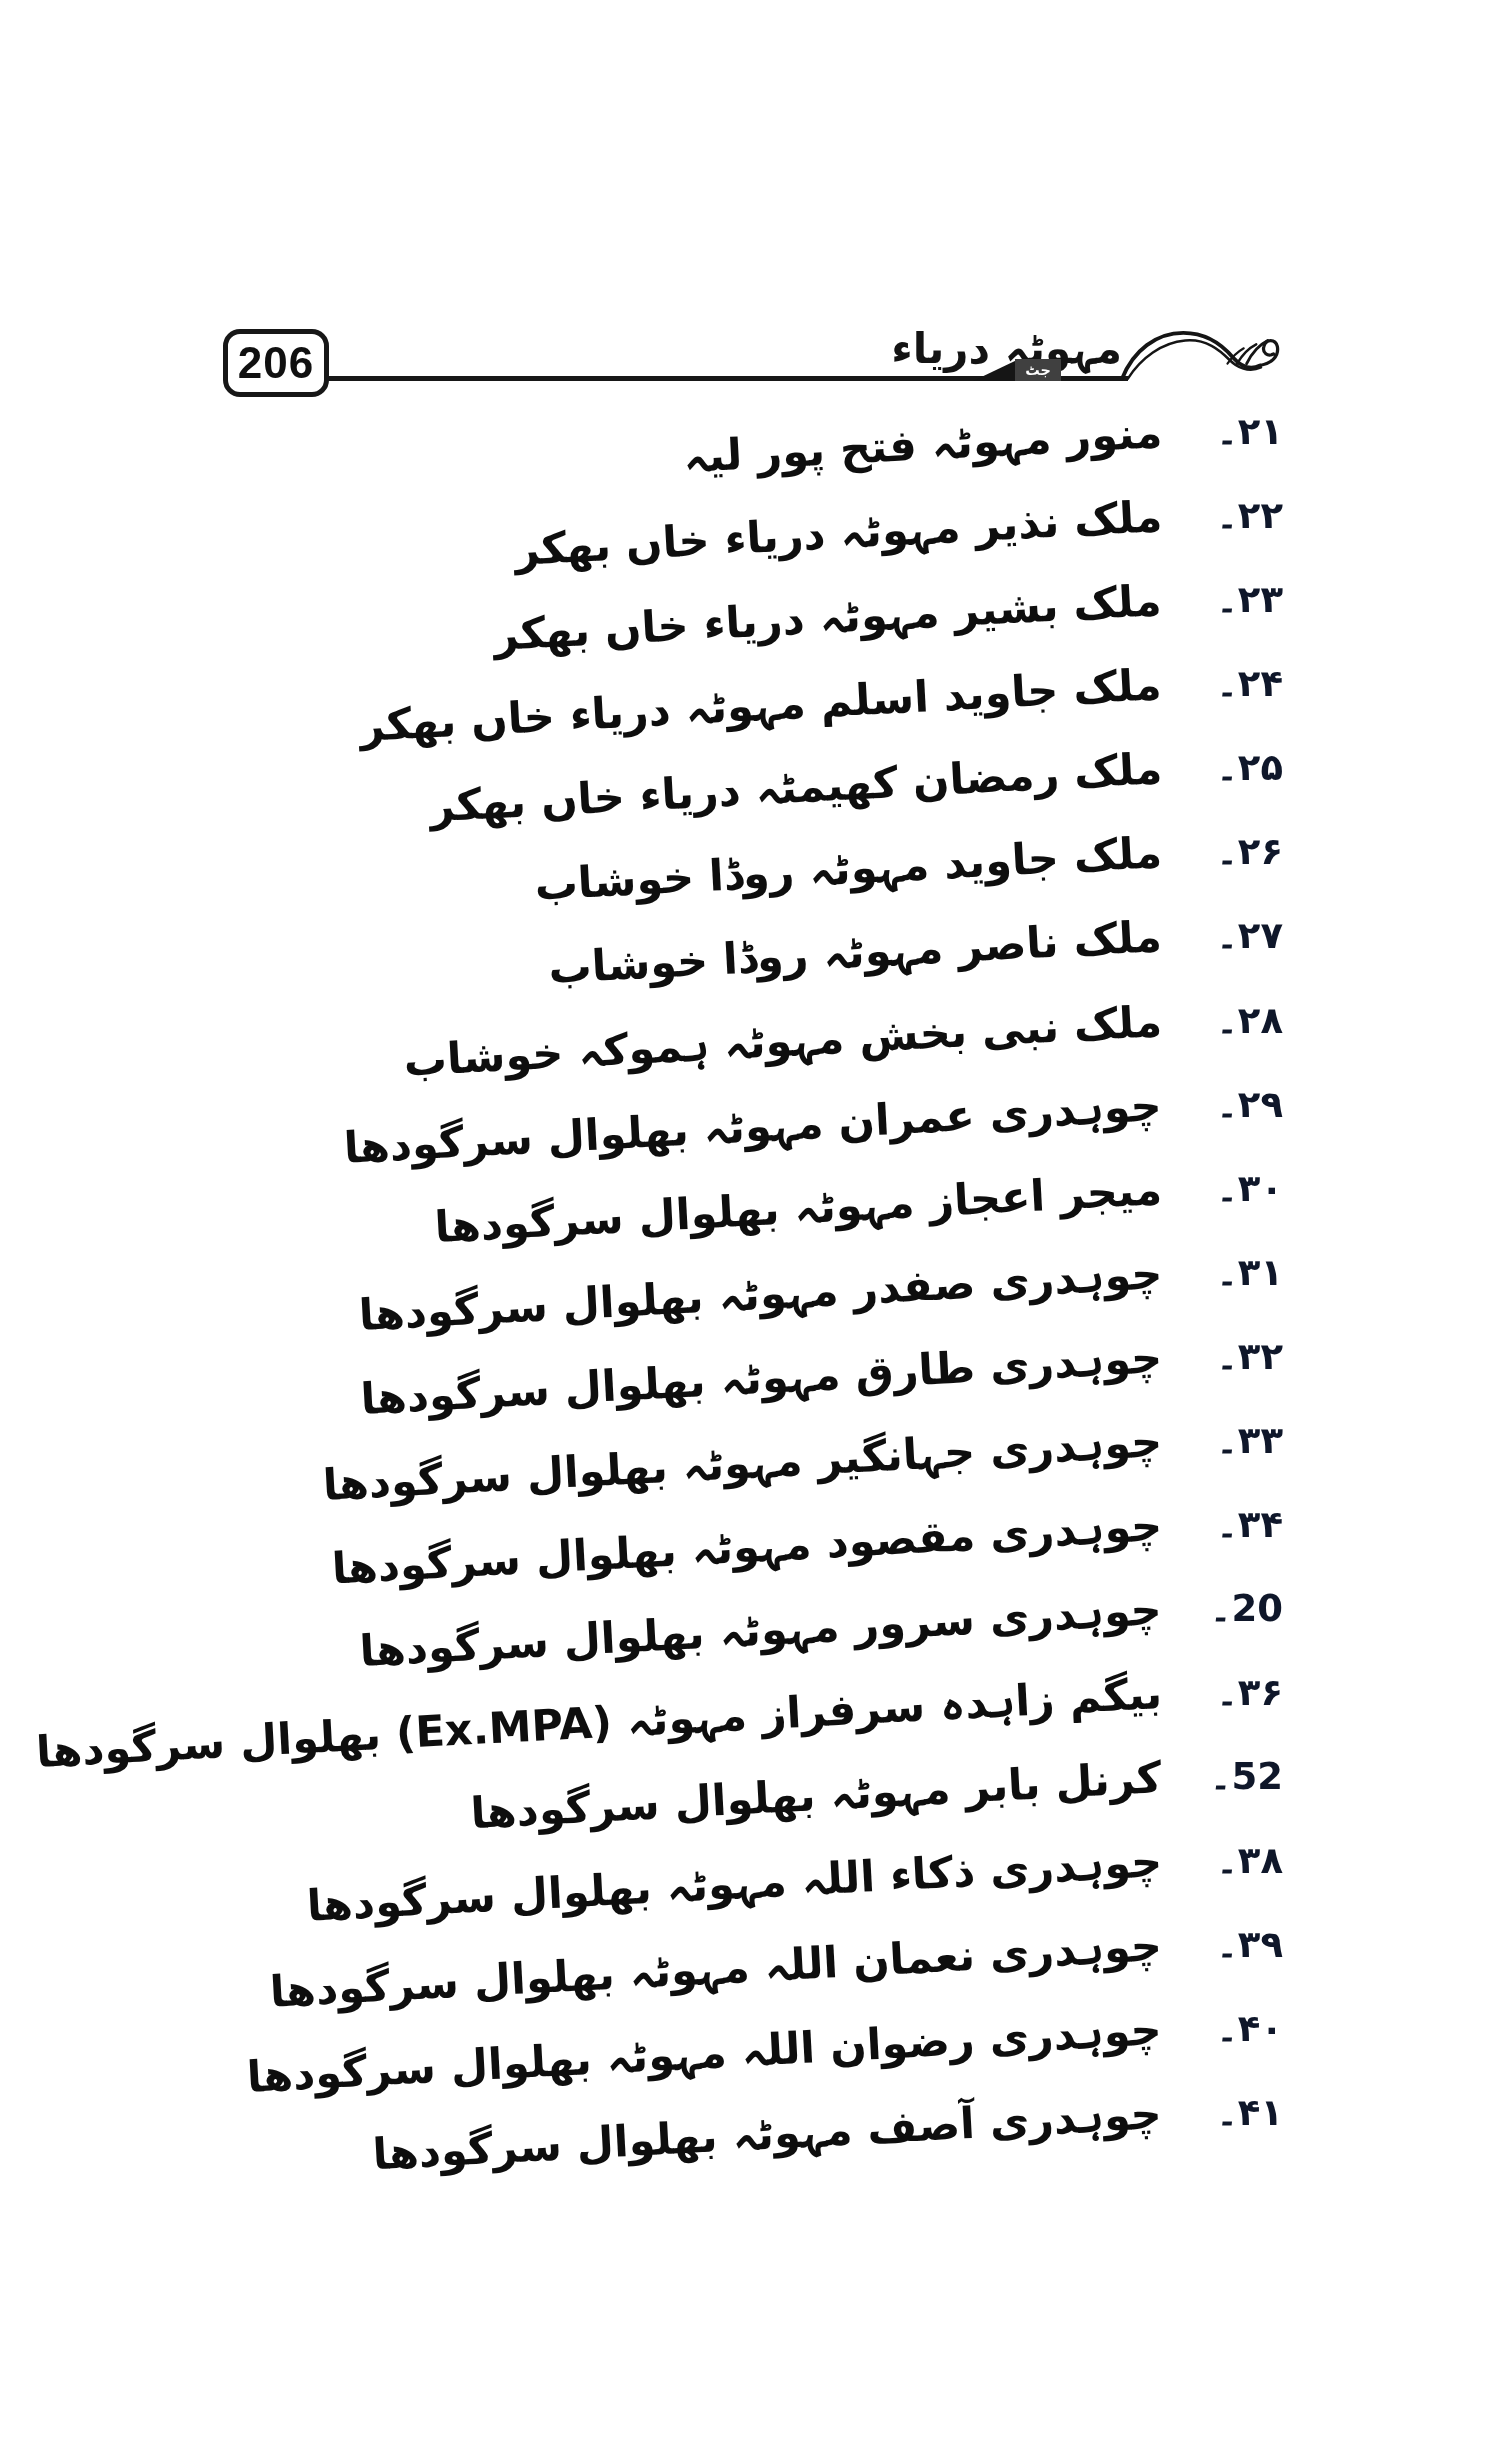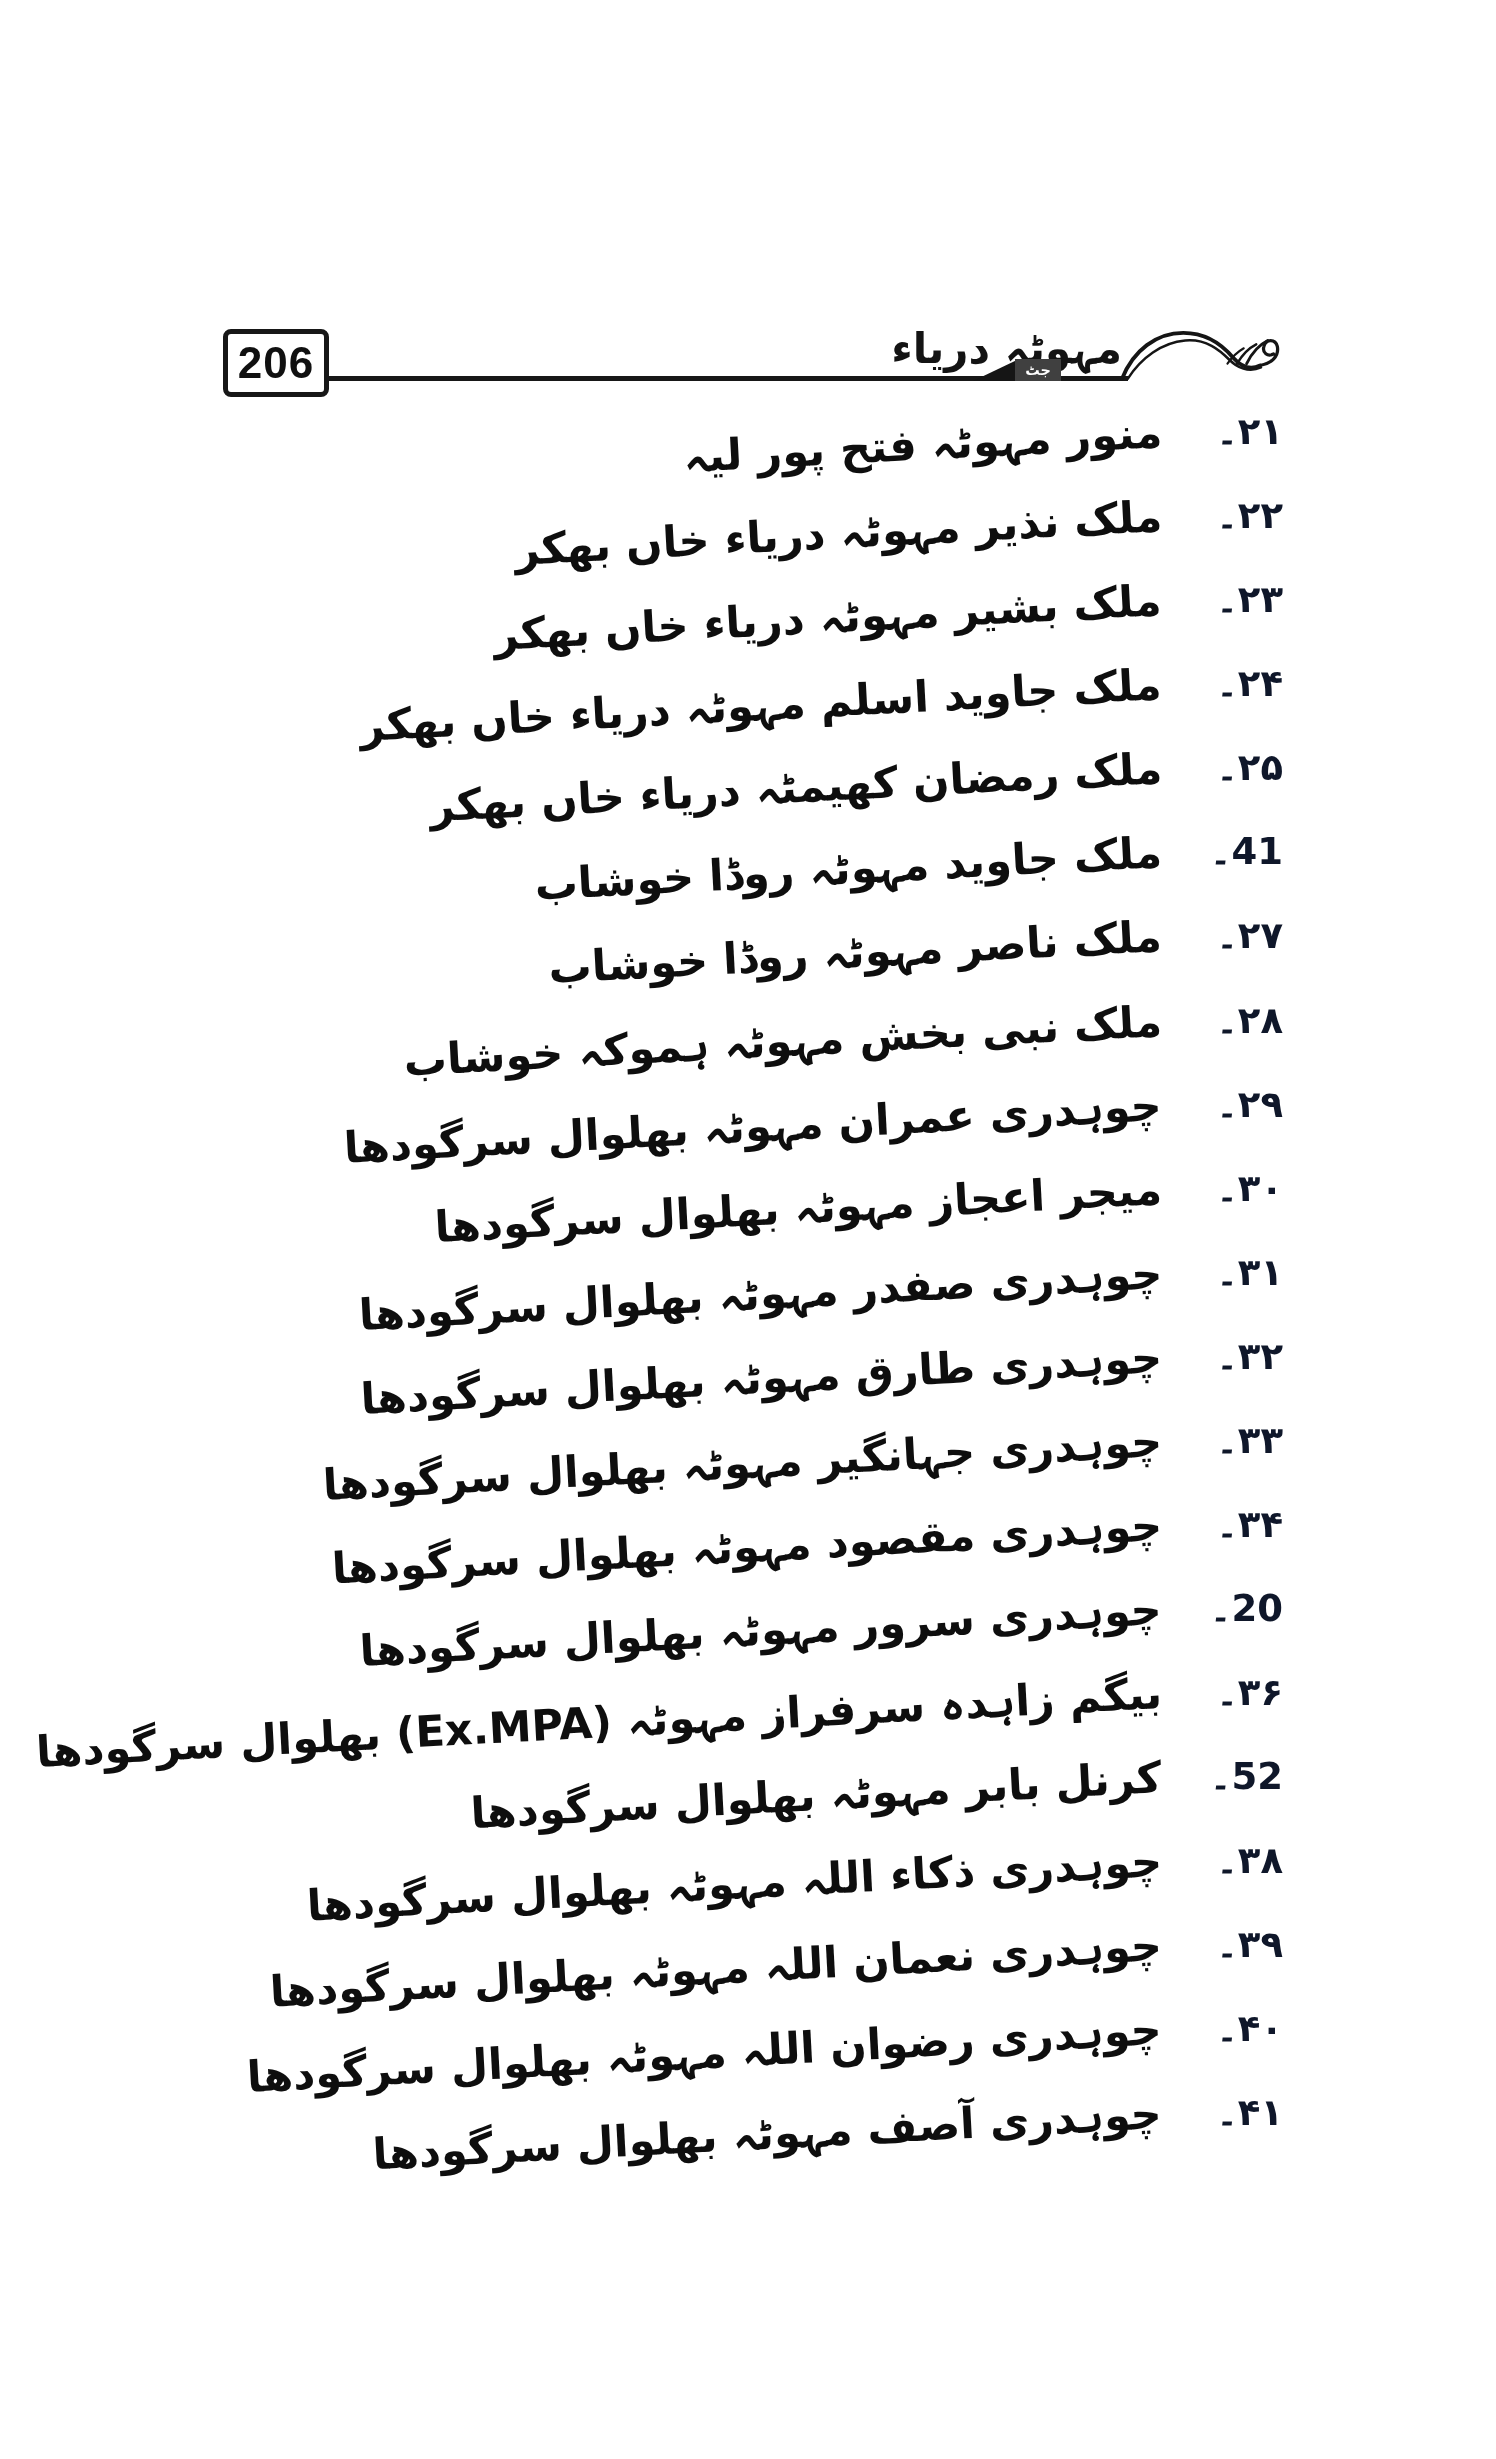--- a/index.html
+++ b/index.html
@@ -4,21 +4,21 @@
 <style>
   html,body{margin:0;padding:0;}
   body{
     width:1497px;height:2459px;position:relative;overflow:hidden;
     background:#ffffff;color:#101010;
     font-family:"DejaVu Sans",sans-serif;
   }
   
   .page-number{
     position:absolute;left:223px;top:329px;width:96px;height:58px;
-    border:5.8px solid #171717;border-radius:8px;background:#fff;
+    border:5.8px solid #171717;border-radius:17px;background:#fff;
     display:flex;align-items:center;justify-content:center;
     font-family:"Liberation Sans",sans-serif;font-weight:700;font-size:44px;
     letter-spacing:1px;z-index:3;
   }
   .header-rule{
     position:absolute;left:286px;top:376px;width:842px;height:4.8px;
     background:#171717;z-index:1;
   }
   .page-title{
     position:absolute;right:375px;top:321px;height:58px;
@@ -93,21 +93,21 @@
   </div>
     <div class="row" style="top: 641px;">
     <span class="num">۲۴۔</span>
     <span class="name">ملک جاوید اسلم مہوٹہ دریاء خاں بھکر</span>
   </div>
     <div class="row" style="top: 725px;">
     <span class="num">۲۵۔</span>
     <span class="name">ملک رمضان کھیمٹہ دریاء خاں بھکر</span>
   </div>
     <div class="row" style="top: 809px;">
-    <span class="num">41۔</span>
+    <span class="num">۲۶۔</span>
     <span class="name">ملک جاوید مہوٹہ روڈا خوشاب</span>
   </div>
     <div class="row" style="top: 893px;">
     <span class="num">۲۷۔</span>
     <span class="name">ملک ناصر مہوٹہ روڈا خوشاب</span>
   </div>
     <div class="row" style="top: 978px;">
     <span class="num">۲۸۔</span>
     <span class="name">ملک نبی بخش مہوٹہ ہموکہ خوشاب</span>
   </div>

